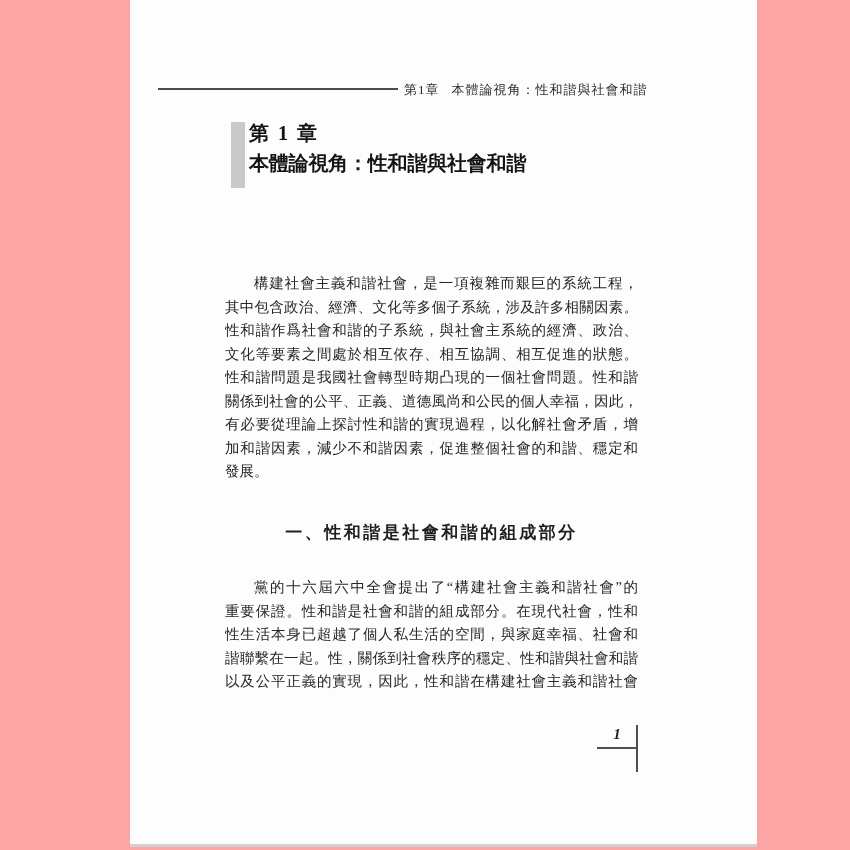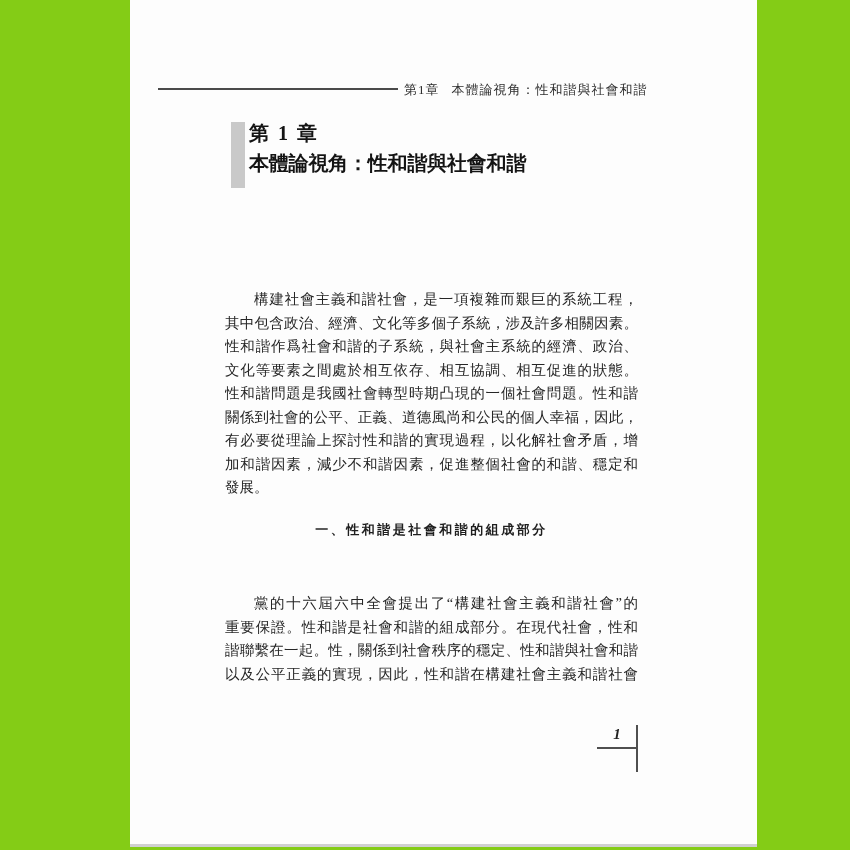--- a/index.html
+++ b/index.html
@@ -6,21 +6,21 @@
     margin: 0;
     padding: 0;
     background: #ffffff;
     font-family: "Liberation Serif", "DejaVu Serif", serif;
   }
   .stage {
     position: relative;
     width: 850px;
     height: 850px;
     overflow: hidden;
-    background: #84cc16;
+    background: #fca5a5;
   }
   .scan-page {
     position: absolute;
     left: 130px;
     top: 0;
     width: 627px;
     height: 844px;
     background: #fdfdfd;
     border-bottom: 3px solid #d0d0d0;
   }
@@ -78,31 +78,31 @@
   }
   .para { font-size: 14.5px; }
   .para .line {
     height: 23.5px;
     line-height: 23.5px;
     text-align: justify;
     text-align-last: justify;
     overflow: hidden;
     white-space: nowrap;
   }
-  .para .line.indent { text-indent: 2em; margin-top: 16px; }
+  .para .line.indent { text-indent: 2em; }
   .para .line.short { text-align-last: left; }
   #para1 { top: 272px; }
   #para2 { top: 576px; }
   .section-heading {
     position: absolute;
     left: 225px;
     top: 521px;
     width: 413px;
     text-align: center;
-    font-size: 13px;
+    font-size: 17px;
     font-weight: bold;
     letter-spacing: 2.5px;
     color: #1f1f1f;
   }
   
   .page-number {
     position: absolute;
     left: 600px;
     top: 726px;
     width: 34px;
@@ -157,20 +157,21 @@
       <div class="line">有必要從理論上探討性和諧的實現過程，以化解社會矛盾，增</div>
       <div class="line">加和諧因素，減少不和諧因素，促進整個社會的和諧、穩定和</div>
       <div class="line short">發展。</div>
     </div>
 
   <div class="section-heading">一、性和諧是社會和諧的組成部分</div>
 
   <div id="para2" class="body-col para">
       <div class="line indent">黨的十六屆六中全會提出了“構建社會主義和諧社會”的</div>
       <div class="line">重要保證。性和諧是社會和諧的組成部分。在現代社會，性和</div>
+      <div class="line">性生活本身已超越了個人私生活的空間，與家庭幸福、社會和</div>
       <div class="line">諧聯繫在一起。性，關係到社會秩序的穩定、性和諧與社會和諧</div>
       <div class="line">以及公平正義的實現，因此，性和諧在構建社會主義和諧社會</div>
     </div>
 
   <div class="page-number">1</div>
   <div class="footer-hline"></div>
   <div class="footer-vline"></div>
 
 </div>
 

